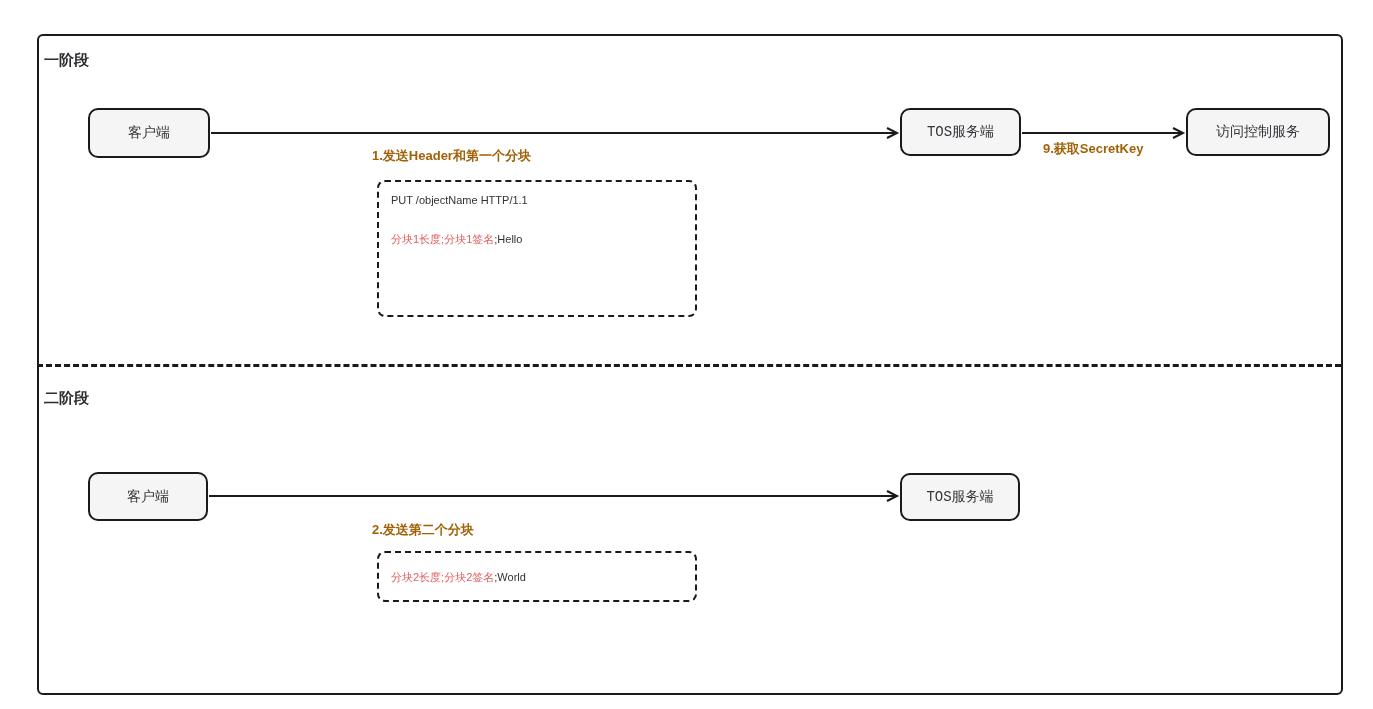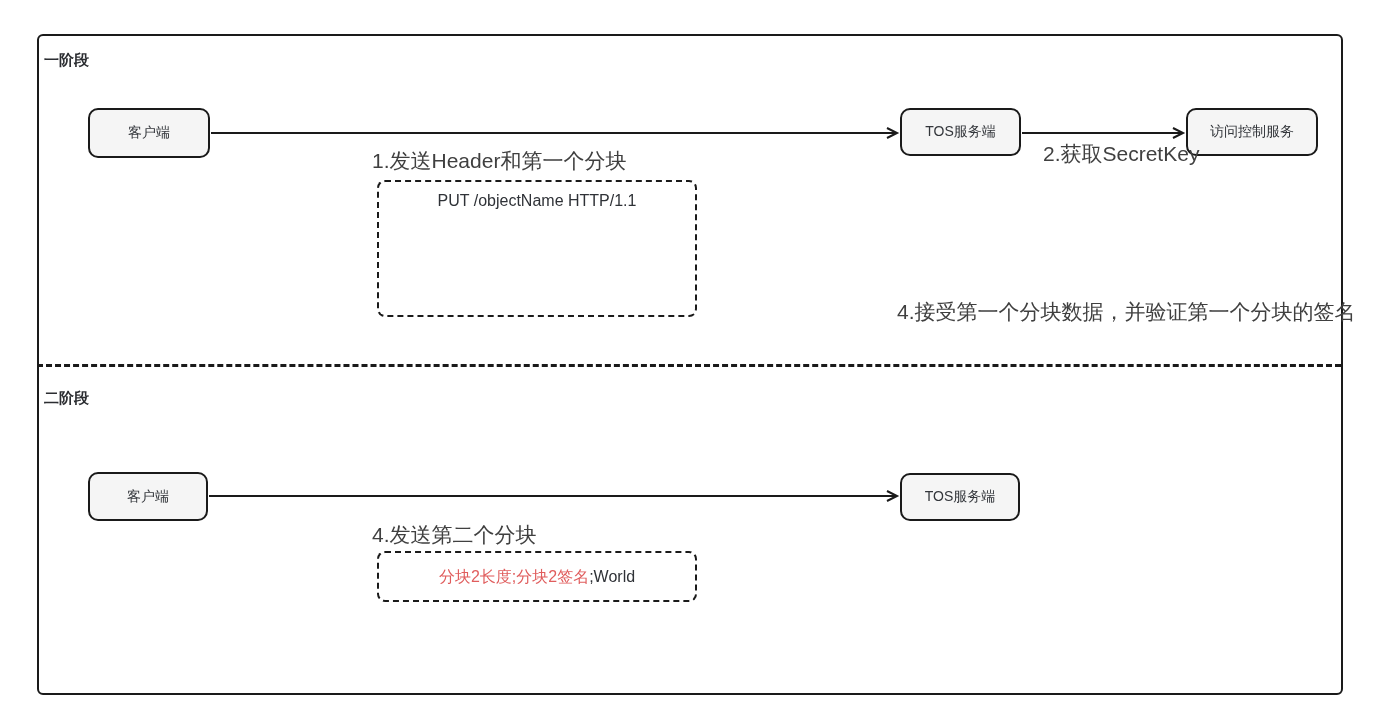--- a/index.html
+++ b/index.html
@@ -43,37 +43,37 @@
     border: 2.5px solid #1a1a1a;
     border-radius: 10px;
     background: #f5f5f5;
     display: flex;
     align-items: center;
     justify-content: center;
     font-size: 14px;
     color: #33363b;
     white-space: nowrap;
     box-sizing: border-box;
+    font-family: Liberation Mono, monospace;
   }
   .step-label {
     position: absolute;
-    font-size: 21px;
-    font-weight: normal;
-    color: #404040;
+    font-size: 13px;
+    font-weight: bold;
+    color: #a16207;
     white-space: nowrap;
   }
   .dashed-box {
     position: absolute;
     border: 2px dashed #1a1a1a;
     border-radius: 8px;
     background: #ffffff;
     box-sizing: border-box;
-    font-size: 16px;
+    font-size: 11px;
     color: #2f3237;
-    text-align: center;
   }
   .request-box {
     left: 377px; top: 162px;
     width: 320px; height: 137px;
     padding: 9px 12px;
     line-height: 19.6px;
   }
   .payload-box {
     left: 377px; top: 533px;
     width: 320px; height: 51px;
@@ -107,42 +107,42 @@
     <line x1="1022" y1="115" x2="1183" y2="115" stroke="#1a1a1a" stroke-width="2" marker-end="url(#arrowhead)"></line>
     <line x1="209" y1="478" x2="897" y2="478" stroke="#1a1a1a" stroke-width="2" marker-end="url(#arrowhead)"></line>
   </svg>
 
   <div class="phase-label" style="left:44px; top:33px;">一阶段</div>
 
   <div class="node" style="left:88px; top:90px; width:122px; height:50px;">客户端</div>
 
   <div class="node" style="left:900px; top:90px; width:121px; height:48px;">TOS服务端</div>
 
-  <div class="node" style="left:1186px; top:90px; width:132px; height:48px;">访问控制服务</div>
+  <div class="node" style="left:1186px; top:90px; width:144px; height:48px;">访问控制服务</div>
 
   <div class="step-label" style="left:372px; top:129px;">1.发送Header和第一个分块</div>
 
-  <div class="step-label" style="left:1043px; top:122px;">2.获取SecretKey</div>
+  <div class="step-label" style="left:1043px; top:122px;">9.获取SecretKey</div>
 
 
-  <div class="step-label" style="left:897px; top:280px;">4.接受第一个分块数据，并验证第一个分块的签名</div>
 
   <div class="dashed-box request-box">
     <div class="req-line">PUT /objectName HTTP/1.1</div>
     <div class="blank-line"></div>
+    <div class="req-line"><span class="hl">分块1长度;分块1签名</span><span>;Hello</span></div>
   </div>
 
   <div class="divider"></div>
 
   <div class="phase-label" style="left:44px; top:371px;">二阶段</div>
 
   <div class="node" style="left:88px; top:454px; width:120px; height:49px;">客户端</div>
 
   <div class="node" style="left:900px; top:455px; width:120px; height:48px;">TOS服务端</div>
 
-  <div class="step-label" style="left:372px; top:503px;">4.发送第二个分块</div>
+  <div class="step-label" style="left:372px; top:503px;">2.发送第二个分块</div>
 
 
   <div class="dashed-box payload-box">
     <div class="req-line"><span class="hl">分块2长度;分块2签名</span><span>;World</span></div>
   </div>
 
 </div>
 
 </body></html>

